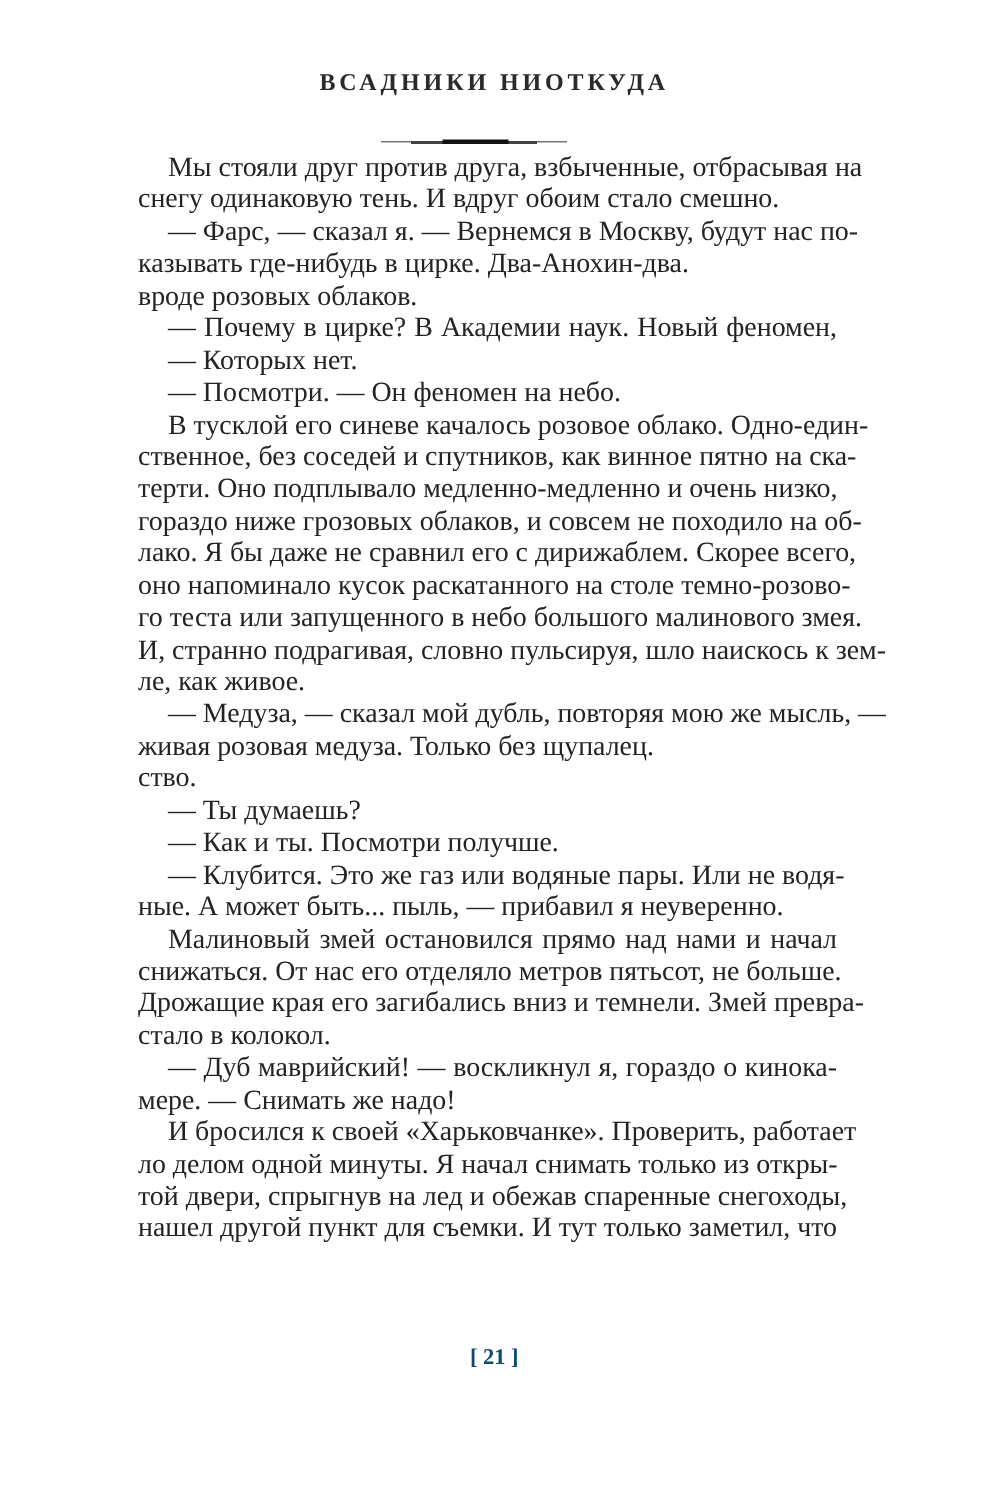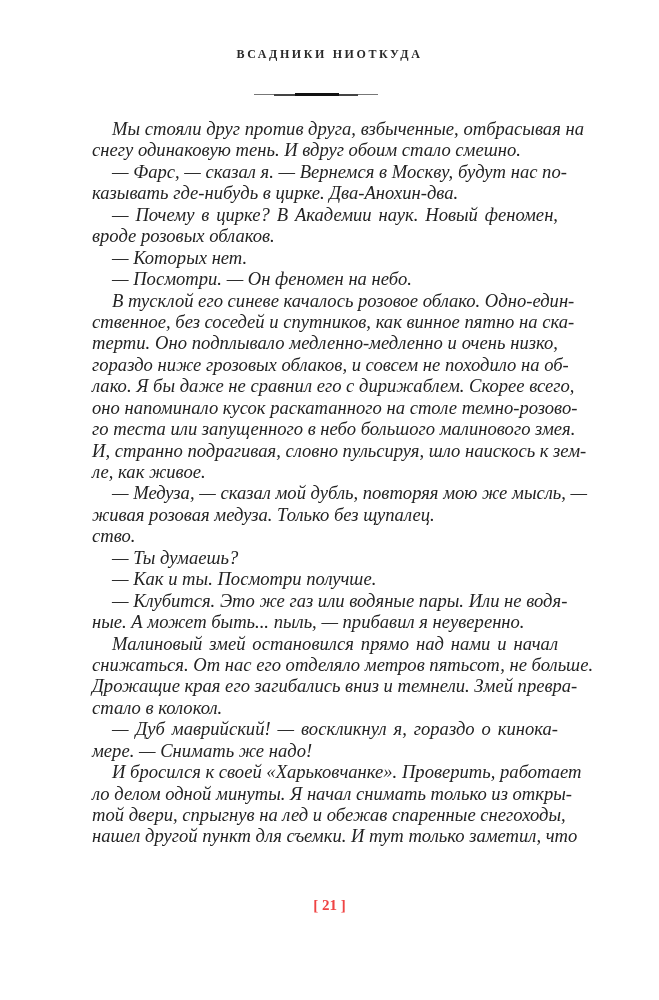--- a/index.html
+++ b/index.html
@@ -23,21 +23,21 @@
       background: #ffffff;
     }
     .running-head {
       position: absolute;
       top: 47px;
       left: 0;
       width: 659px;
       text-align: center;
       font-family: "Liberation Serif", "DejaVu Serif", serif;
       font-weight: bold;
-      font-size: 12px;
+      font-size: 16px;
       letter-spacing: 2.6px;
       color: #2a2a2a;
     }
     .ornament {
       position: absolute;
       top: 93px;
       left: 254px;
       width: 124px;
       height: 3px;
     }
@@ -60,24 +60,23 @@
     .ornament .thick {
       position: absolute;
       top: 0;
       left: 41px;
       width: 44px;
       height: 3px;
       background: #111111;
     }
     .body-text {
       position: absolute;
-      top: 118px;
+      top: 101px;
       left: 92px;
       width: 466px;
-      font-style: italic;
     }
     .line {
       display: block;
       height: 21.45px;
       line-height: 21.45px;
       font-family: "Liberation Serif", "DejaVu Serif", serif;
       font-size: 18.6px;
       white-space: nowrap;
       color: #232323;
     }
@@ -90,42 +89,42 @@
     }
     .folio {
       position: absolute;
       top: 897px;
       left: 0;
       width: 659px;
       text-align: center;
       font-family: "Liberation Serif", "DejaVu Serif", serif;
       font-weight: bold;
       font-size: 15px;
-      color: #ef4444;
+      color: #0c4a6e;
     }
   </style>
 </head>
 <body>
 
 <div class="page">
   <div class="running-head">ВСАДНИКИ НИОТКУДА</div>
 
   <div class="ornament">
     <div class="thin"></div>
     <div class="mid"></div>
     <div class="thick"></div>
   </div>
 
   <div class="body-text" id="body-text">
       <span class="line indent justify">Мы стояли друг против друга, взбыченные, отбрасывая на</span>
       <span class="line">снегу одинаковую тень. И вдруг обоим стало смешно.</span>
       <span class="line indent justify">— Фарс, — сказал я. — Вернемся в Москву, будут нас по-</span>
       <span class="line">казывать где-нибудь в цирке. Два-Анохин-два.</span>
+      <span class="line">вроде розовых облаков.</span>
       <span class="line indent justify">— Почему в цирке? В Академии наук. Новый феномен,</span>
-      <span class="line">вроде розовых облаков.</span>
       <span class="line indent">— Которых нет.</span>
       <span class="line indent">— Посмотри. — Он феномен на небо.</span>
       <span class="line indent justify">В тусклой его синеве качалось розовое облако. Одно-един-</span>
       <span class="line justify">ственное, без соседей и спутников, как винное пятно на ска-</span>
       <span class="line justify">терти. Оно подплывало медленно-медленно и очень низко,</span>
       <span class="line justify">гораздо ниже грозовых облаков, и совсем не походило на об-</span>
       <span class="line justify">лако. Я бы даже не сравнил его с дирижаблем. Скорее всего,</span>
       <span class="line justify">оно напоминало кусок раскатанного на столе темно-розово-</span>
       <span class="line justify">го теста или запущенного в небо большого малинового змея.</span>
       <span class="line justify">И, странно подрагивая, словно пульсируя, шло наискось к зем-</span>

